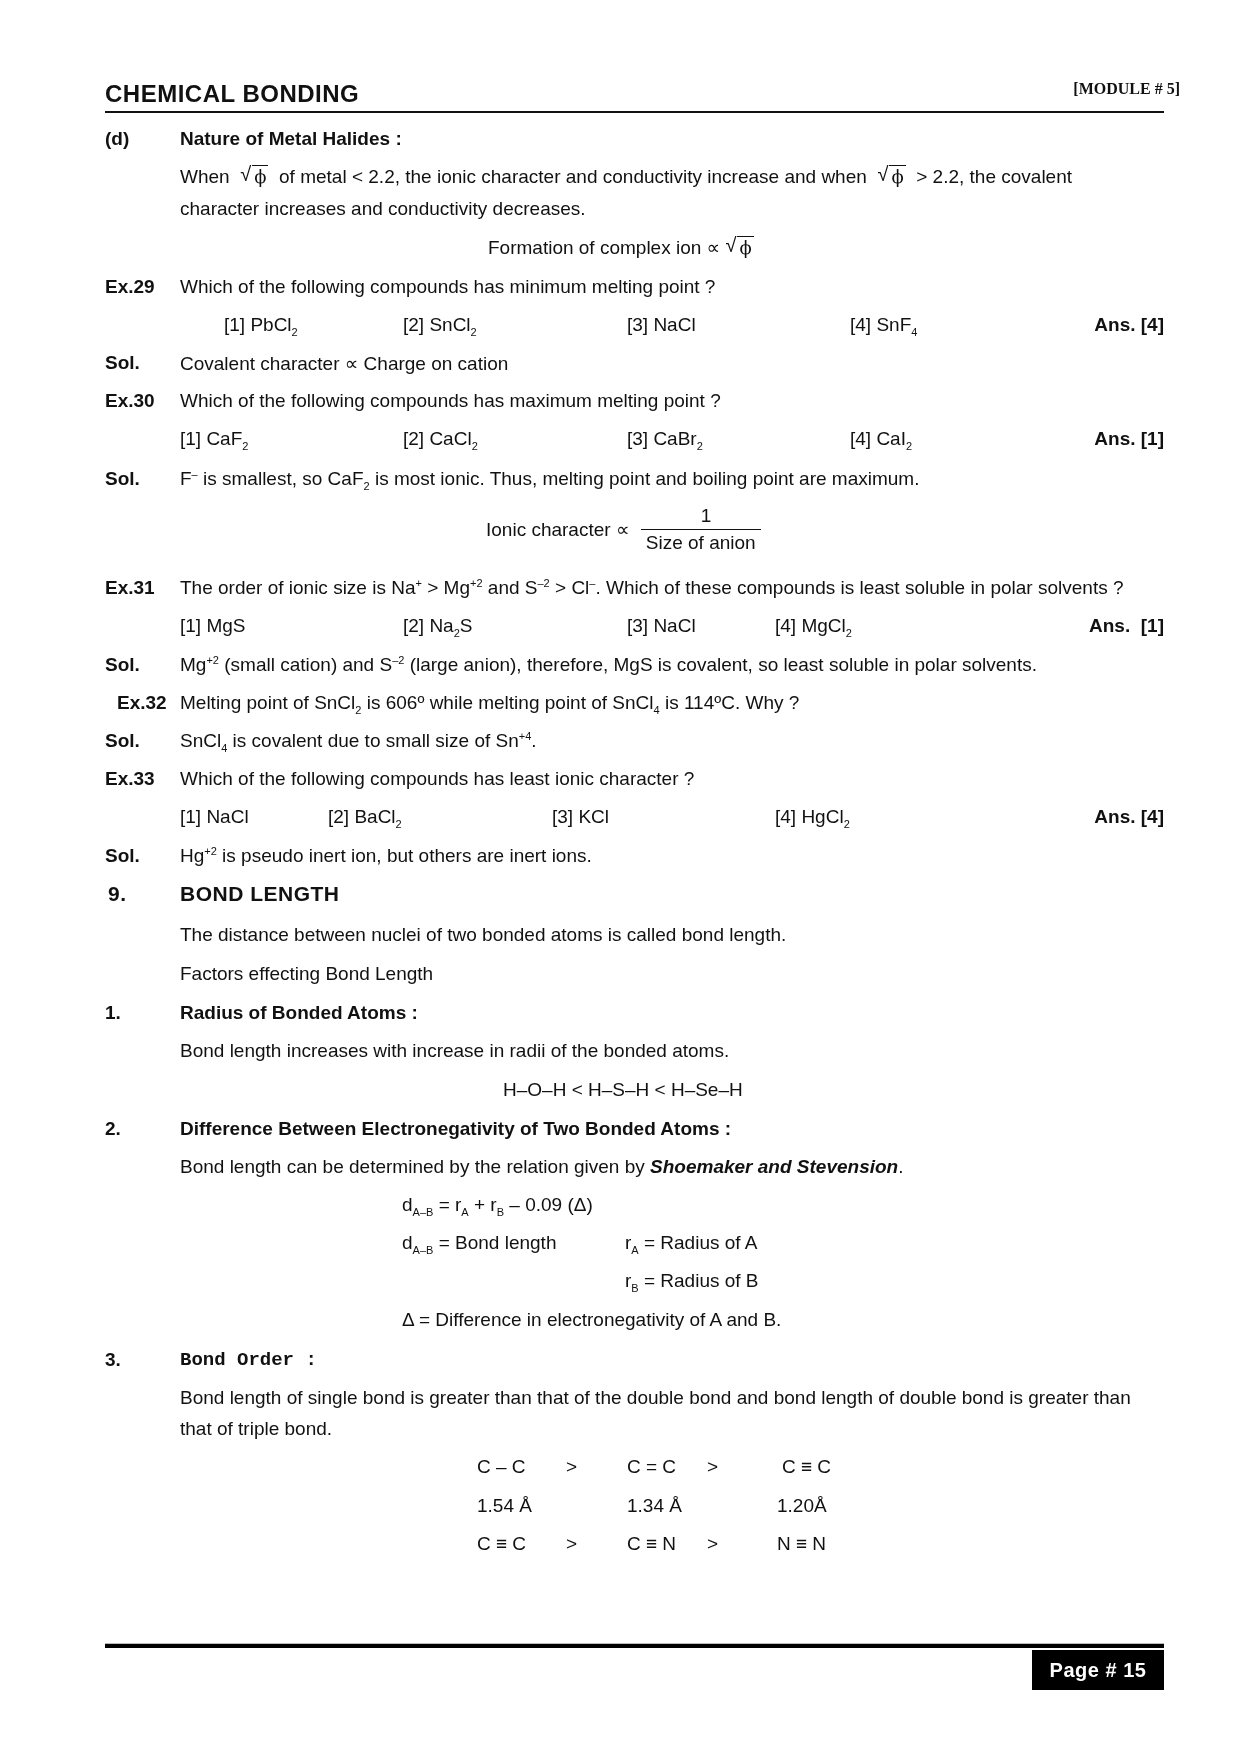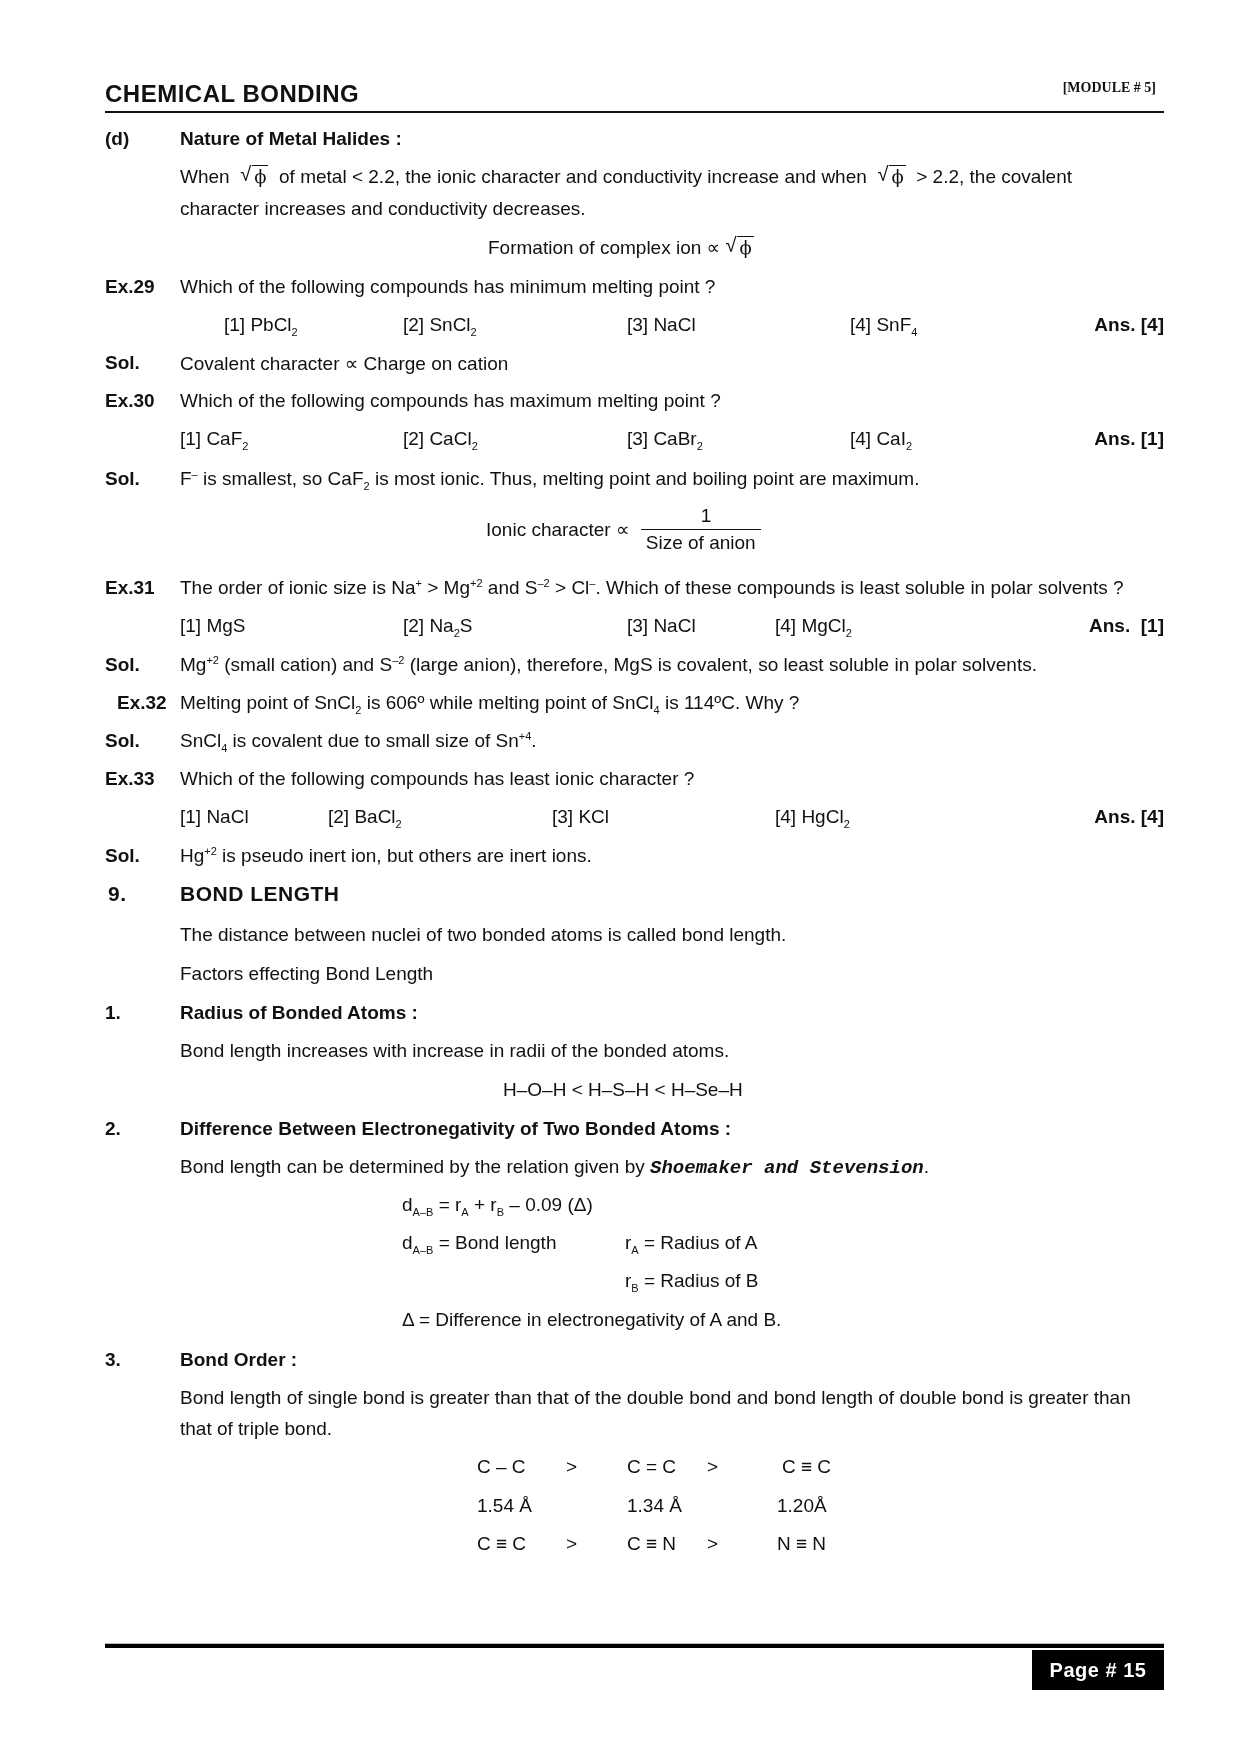--- a/index.html
+++ b/index.html
@@ -2,42 +2,42 @@
 <html><head>
 <meta charset="utf-8">
 <style>
   html, body { margin: 0; padding: 0; background: #ffffff; }
   body {
     width: 1240px; height: 1754px; position: relative; overflow: hidden;
     font-family: "Liberation Sans", sans-serif; color: #111111; font-size: 19px;
   }
   .abs { position: absolute; white-space: nowrap; }
   .hdr-left { left: 105px; top: 80px; font-weight: bold; font-size: 24px; letter-spacing: 0.5px; }
-  .hdr-right { right: 84px; top: 80px; font-family: "Liberation Serif", serif; font-weight: bold; font-size: 14px; }
+  .hdr-right { right: 60px; top: 80px; font-family: "Liberation Serif", serif; font-weight: bold; font-size: 16px; }
   .hdr-line { position: absolute; left: 105px; width: 1059px; top: 111px; height: 2px; background: #111; }
   .label { left: 105px; font-weight: bold; }
   .col { left: 180px; }
   .bold { font-weight: bold; }
   sub { font-size: 11px; vertical-align: -5px; }
   sup { font-size: 11px; vertical-align: 7px; }
   .ans { right: 76px; font-weight: bold; }
   .sqrt { display: inline-block; position: relative; padding-left: 12px; }
   .sqrt .rad { position: absolute; left: 0; top: -3px; font-size: 20px; }
   .sqrt .under { border-top: 1.5px solid #111; padding: 0 2px; font-family: "DejaVu Serif", serif; font-size: 18px; }
   .frac { display: inline-block; vertical-align: middle; text-align: center; margin-left: 6px; }
   .frac .num { display: block; border-bottom: 1.5px solid #111; padding: 0 10px 2px 0; }
   .frac .den { display: block; padding-top: 2px; }
   .sec-head { font-weight: bold; font-size: 21px; letter-spacing: 0.5px; }
   .footer-line { position: absolute; left: 105px; width: 1059px; top: 1643px; height: 4px; background: #000; border-top: 1px solid #bbb; }
   .page-badge {
     position: absolute; left: 1032px; top: 1650px; width: 132px; height: 40px;
     background: #000; color: #fff; font-weight: bold; font-size: 20px;
     display: flex; align-items: center; justify-content: center; letter-spacing: 0.5px;
   }
-  .bi { font-weight: bold; font-style: italic; font-family: Liberation Mono, monospace; }
+  .bi { font-weight: bold; font-style: italic; }
 </style>
 </head>
 <body>
 
 <div class="abs hdr-left">CHEMICAL  BONDING</div>
 <div class="abs hdr-right">[MODULE # 5]</div>
 <div class="hdr-line"></div>
 
 <div class="abs label" style="top:128px;">(d)</div>
 <div class="abs col bold" style="top:128px;">Nature of Metal Halides :</div>
@@ -123,21 +123,21 @@
 <div class="abs col bold" style="top:1118px;">Difference Between Electronegativity of Two Bonded Atoms :</div>
 <div class="abs col" style="top:1156px;"><span>Bond length can be determined by the relation given by </span><span class="bi">Shoemaker and Stevension</span><span>.</span></div>
 
 <div class="abs" style="left:402px; top:1194px;"><span>d</span><sub>A–B</sub><span> = r</span><sub>A</sub><span> + r</span><sub>B</sub><span> – 0.09 (Δ)</span></div>
 <div class="abs" style="left:402px; top:1232px;"><span>d</span><sub>A–B</sub><span> = Bond length</span></div>
 <div class="abs" style="left:625px; top:1232px;"><span>r</span><sub>A</sub><span> = Radius of A</span></div>
 <div class="abs" style="left:625px; top:1270px;"><span>r</span><sub>B</sub><span> = Radius of B</span></div>
 <div class="abs" style="left:402px; top:1309px;">Δ = Difference in electronegativity of A and B.</div>
 
 <div class="abs label" style="top:1349px;">3.</div>
-<div class="abs col bold" style="top:1349px;">Bond Order :</div>
+<div class="abs col bold" style="top:1349px;font-family:Liberation Mono, monospace;">Bond Order :</div>
 <div class="abs col" style="top:1387px;">Bond length of single bond is greater than that of the double bond and bond length of double bond is greater than</div>
 <div class="abs col" style="top:1418px;">that of triple bond.</div>
 
 <div class="abs" style="left:477px; top:1456px;">C – C</div>
 <div class="abs" style="left:566px; top:1456px;">&gt;</div>
 <div class="abs" style="left:627px; top:1456px;">C = C</div>
 <div class="abs" style="left:707px; top:1456px;">&gt;</div>
 <div class="abs" style="left:782px; top:1456px;">C ≡ C</div>
 
 <div class="abs" style="left:477px; top:1495px;">1.54 Å</div>

